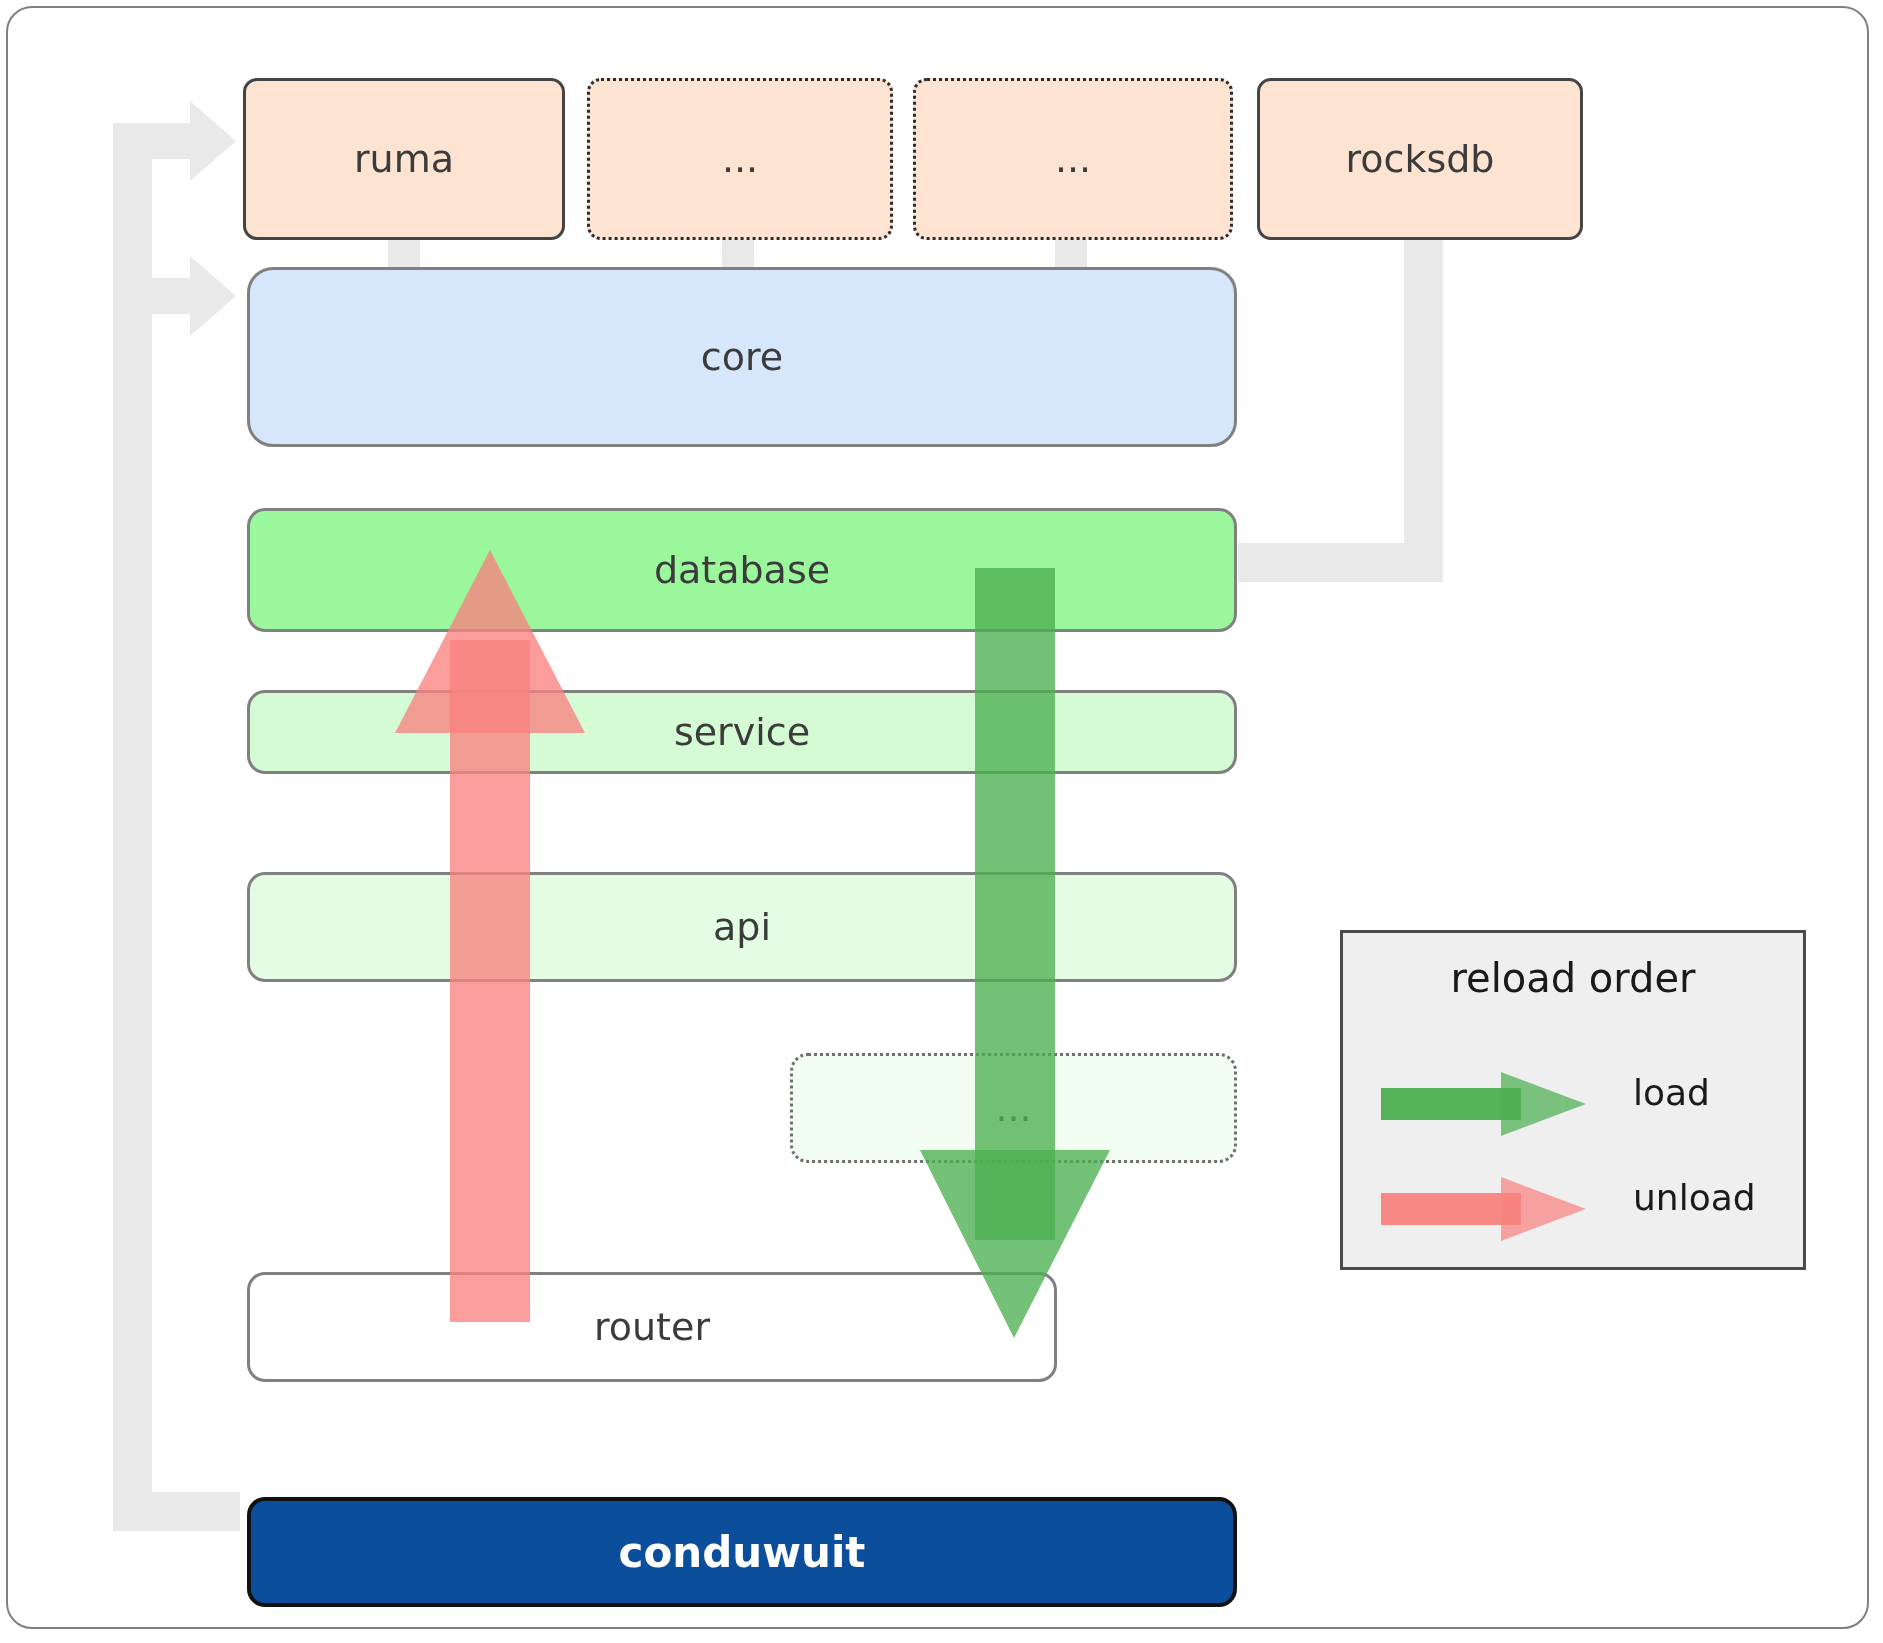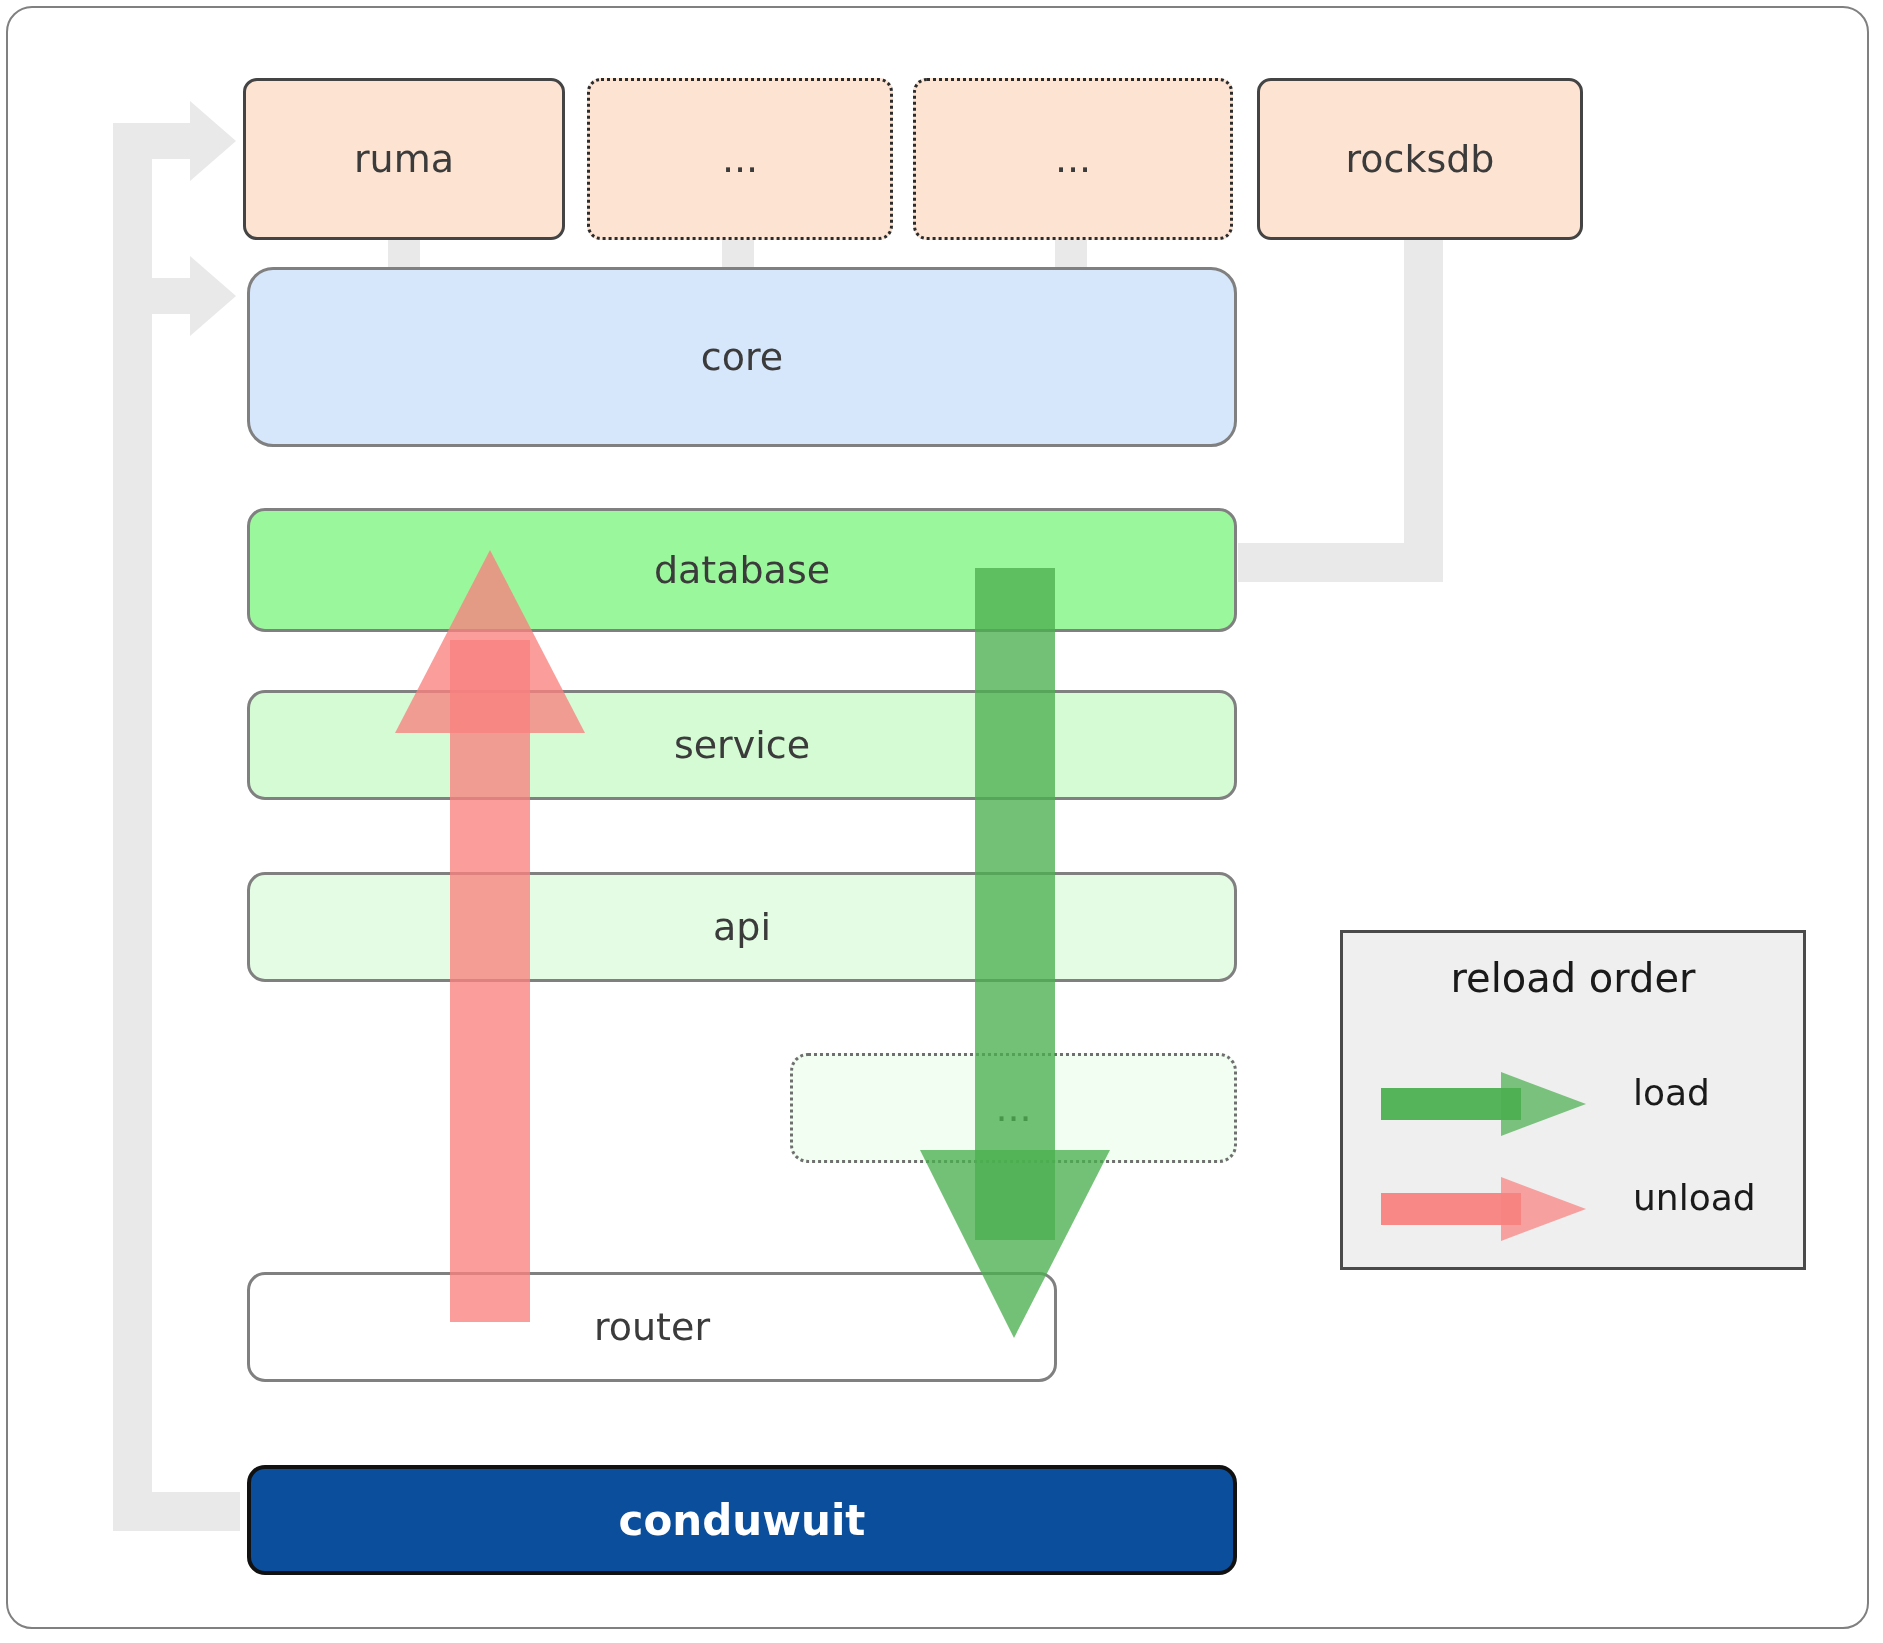--- a/index.html
+++ b/index.html
@@ -65,20 +65,21 @@
   .layer.l-router   { background: #ffffff; }
 
   
   .conduwuit {
     background: #0b4f9c;
     border: 4px solid #111111;
     color: #ffffff;
     font-size: 42px;
     font-weight: bold;
     border-radius: 18px;
+    margin-top: 32px;
   }
 
   
   #legend {
     position: absolute;
     left: 1340px; top: 930px;
     width: 466px; height: 340px;
     box-sizing: border-box;
     background: #efefef;
     border: 3px solid #4a4a4a;
@@ -164,21 +165,21 @@
     <span class="label">rocksdb</span>
   </div>
 
   <div class="node core" style="left:247px; top:267px; width:990px; height:180px;">
     <span class="label">core</span>
   </div>
 
   <div class="node layer l-database" style="left:247px; top:508px; width:990px; height:124px;">
     <span class="label">database</span>
   </div>
-  <div class="node layer l-service" style="left:247px; top:690px; width:990px; height:110px;">
+  <div class="node layer l-service" style="left:247px; top:690px; width:990px; height:84px;">
     <span class="label">service</span>
   </div>
   <div class="node layer l-api" style="left:247px; top:872px; width:990px; height:110px;">
     <span class="label">api</span>
   </div>
   <div class="node layer l-dots" style="left:790px; top:1053px; width:447px; height:110px;">
     <span class="label">...</span>
   </div>
   <div class="node layer l-router" style="left:247px; top:1235px; width:810px; height:110px;margin-top:37px;">
     <span class="label">router</span>

